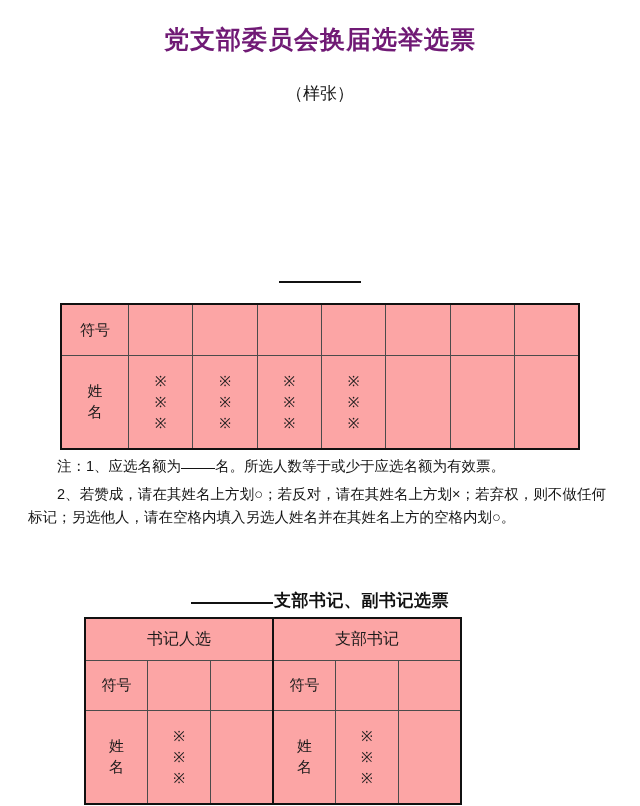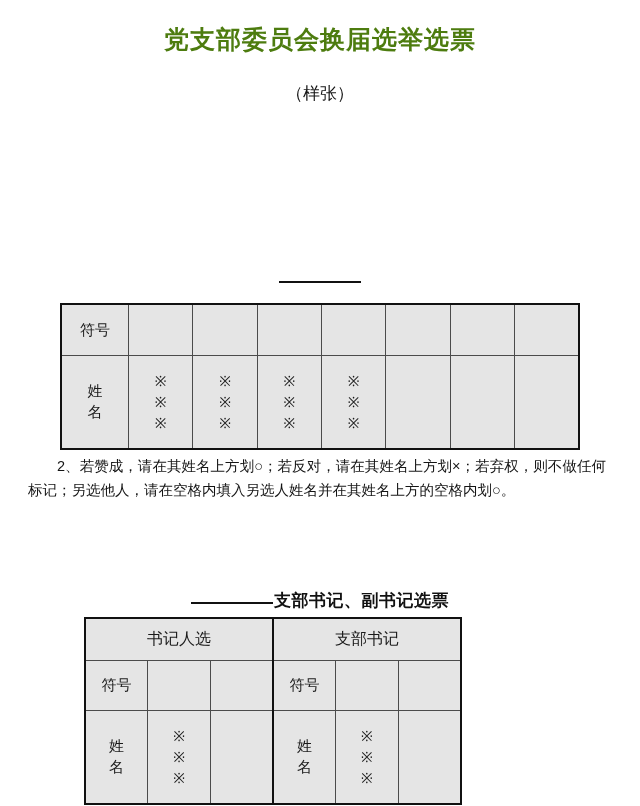--- a/index.html
+++ b/index.html
@@ -19,21 +19,21 @@
 
   
   .doc-title {
     text-align: center;
     font-weight: bold;
     font-size: 25px;
     letter-spacing: 1px;
     margin: 0;
     padding-top: 24px;
     line-height: 1.25;
-    color: #4d7c0f;
+    color: #701a75;
   }
   .doc-subtitle {
     text-align: center;
     font-size: 17px;
     margin: 6px;
     padding-top: 22px;
     line-height: 1.3;
     color: #141414;
   }
 
@@ -55,21 +55,21 @@
     border-bottom: 2px solid #111111;
     width: 82px;
     vertical-align: 2px;
     margin-right: 1px;
   }
 
   
   table.ballot {
     border-collapse: collapse;
     table-layout: fixed;
-    background: #e5e5e5;
+    background: #fca5a5;
   }
   table.ballot td {
     border: 1px solid #4b4b4b;
     padding: 0;
     text-align: center;
     vertical-align: middle;
     font-size: 15px;
     color: #1a1a1a;
   }
   table.ballot {
@@ -205,20 +205,21 @@
           </span>
         </td>
         <td></td>
         <td></td>
         <td></td>
       </tr>
     </tbody>
   </table>
 
   <div class="notes" id="notes-committee">
+    <p class="indent"><span>注：1、应选名额为</span><span class="fill-line"></span><span>名。所选人数等于或少于应选名额为有效票。</span></p>
     <p class="indent">2、若赞成，请在其姓名上方划○；若反对，请在其姓名上方划×；若弃权，则不做任何标记；另选他人，请在空格内填入另选人姓名并在其姓名上方的空格内划○。</p>
   </div>
 
 </div>
 
 <div class="section">
 
   <div class="section-heading" style="position:absolute; left:0; top:479px; width:640px;">
     <span class="blank-rule"></span><span>支部书记、副书记选票</span>
   </div>

